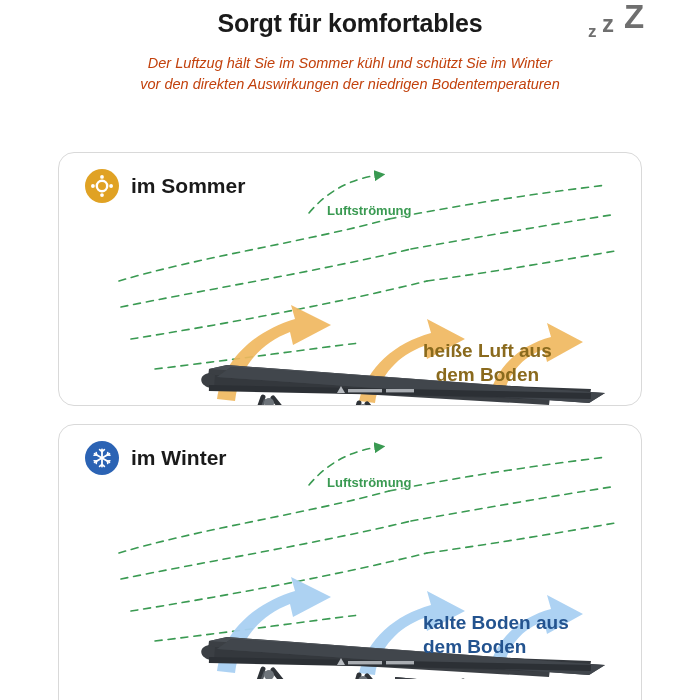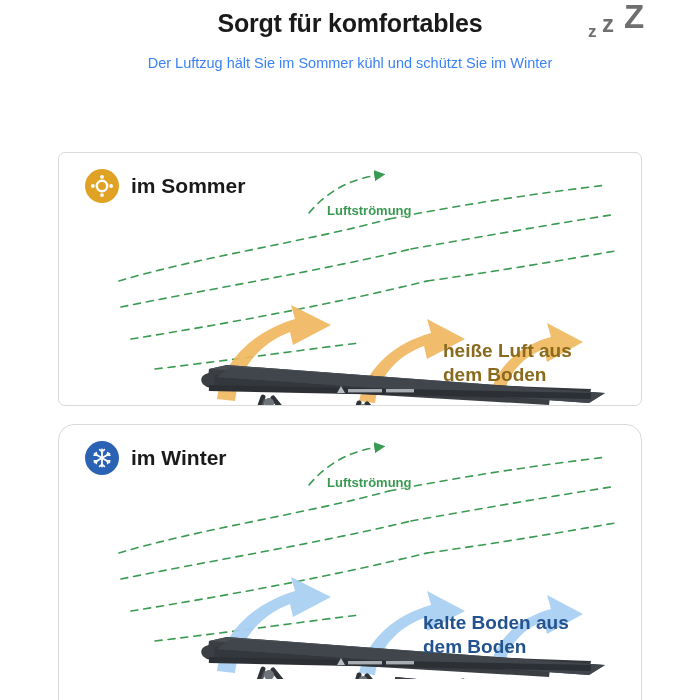--- a/index.html
+++ b/index.html
@@ -47,37 +47,38 @@
     font-family: "Liberation Sans", sans-serif;
     pointer-events: none;
   }
   .zzz .z1 { font-size: 17px; position: absolute; left: 0px;  top: 20px; }
   .zzz .z2 { font-size: 24px; position: absolute; left: 14px; top: 8px; }
   .zzz .z3 { font-size: 33px; position: absolute; left: 36px; top: -4px; }
 
   .subtitle {
     margin-top: 14px;
     font-size: 14.5px;
-    color: #3b82f6;
+    color: #c2410c;
     line-height: 1.45;
     padding: 0 56px;
+    font-style: italic;
   }
   .subtitle span { display: block; }
 
   
   .panel {
     position: absolute;
     left: 58px;
     width: 584px;
     border: 1.6px solid #d9d9d9;
     border-radius: 16px;
     box-sizing: border-box;
     background: #fff;
   }
-  #panel-summer { top: 152px; height: 254px; border-radius: 7px; }
+  #panel-summer { top: 152px; height: 254px; }
   #panel-winter { top: 424px; height: 305px; }
 
   .panel-head {
     position: absolute;
     top: 16px;
     left: 26px;
     display: flex;
     align-items: center;
     gap: 12px;
     z-index: 6;
@@ -112,22 +113,21 @@
     line-height: 1.25;
   }
   .cap-flow {
     font-size: 13px;
     color: #3a9a52;
     text-shadow: 0 0 3px #fff, 0 0 3px #fff, 0 0 5px #fff;
   }
   .cap-hot {
     font-size: 19px;
     color: #8a6a1d;
-    text-align: left;
-    margin-left: 20px;
+    text-align: center;
   }
   .cap-cold {
     font-size: 19px;
     color: #23538f;
     text-align: left;
   }
   .cap span { display: block; }
 </style>
 </head>
 <body>
@@ -138,20 +138,21 @@
     <div class="zzz">
       <span class="z1">z</span>
       <span class="z2">z</span>
       <span class="z3">Z</span>
     </div>
     <div class="title">
       <span class="line1">Sorgt für komfortables</span>
     </div>
     <div class="subtitle">
       <span>Der Luftzug hält Sie im Sommer kühl und schützt Sie im Winter</span>
+      <span>vor den direkten Auswirkungen der niedrigen Bodentemperaturen</span>
     </div>
   </div>
 
   <div class="panel" id="panel-summer">
 
     <div class="scene">
       <svg width="584" height="254" viewBox="0 0 584 254" xmlns="http://www.w3.org/2000/svg">
         <defs>
           <marker id="arrGreenS" markerWidth="7" markerHeight="7" refX="3" refY="3.5" orient="auto">
             <path d="M0,0 L7,3.5 L0,7 z" fill="#3a9a52"></path>

